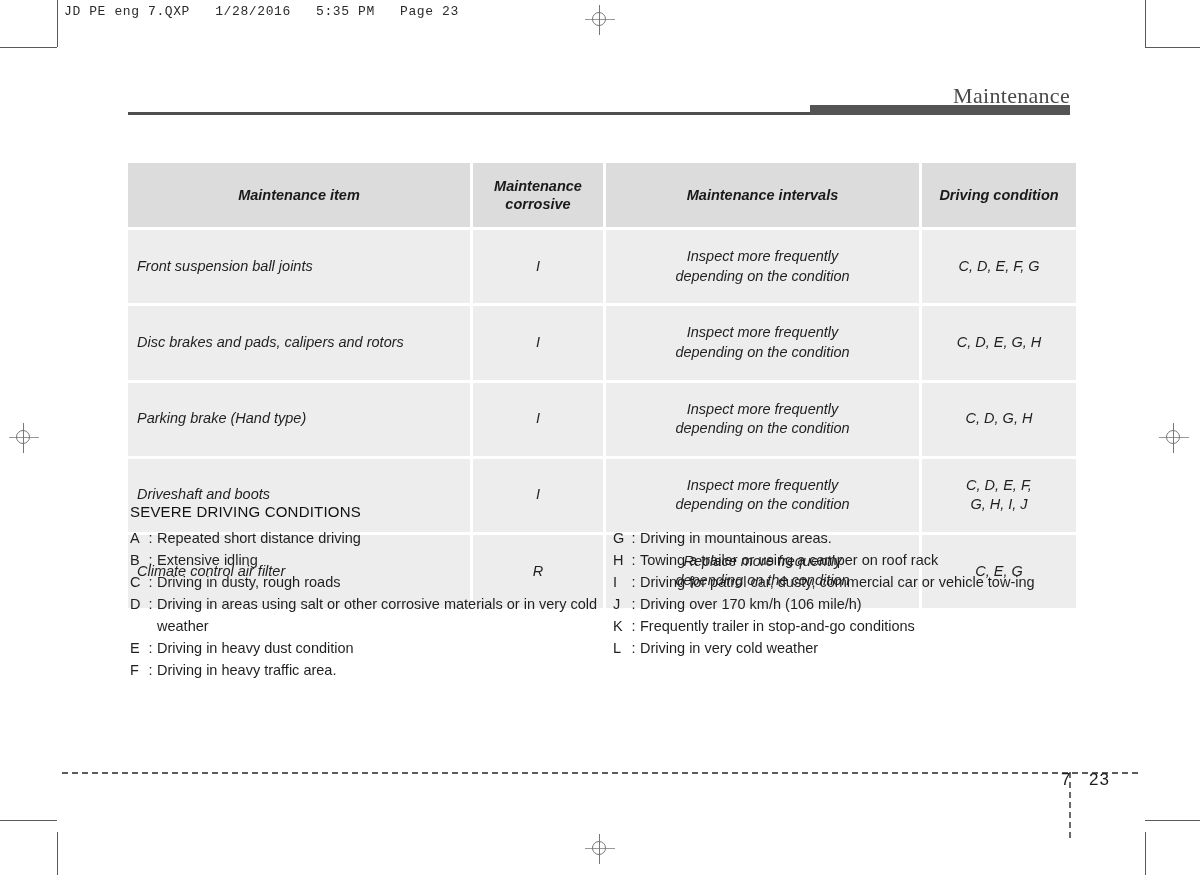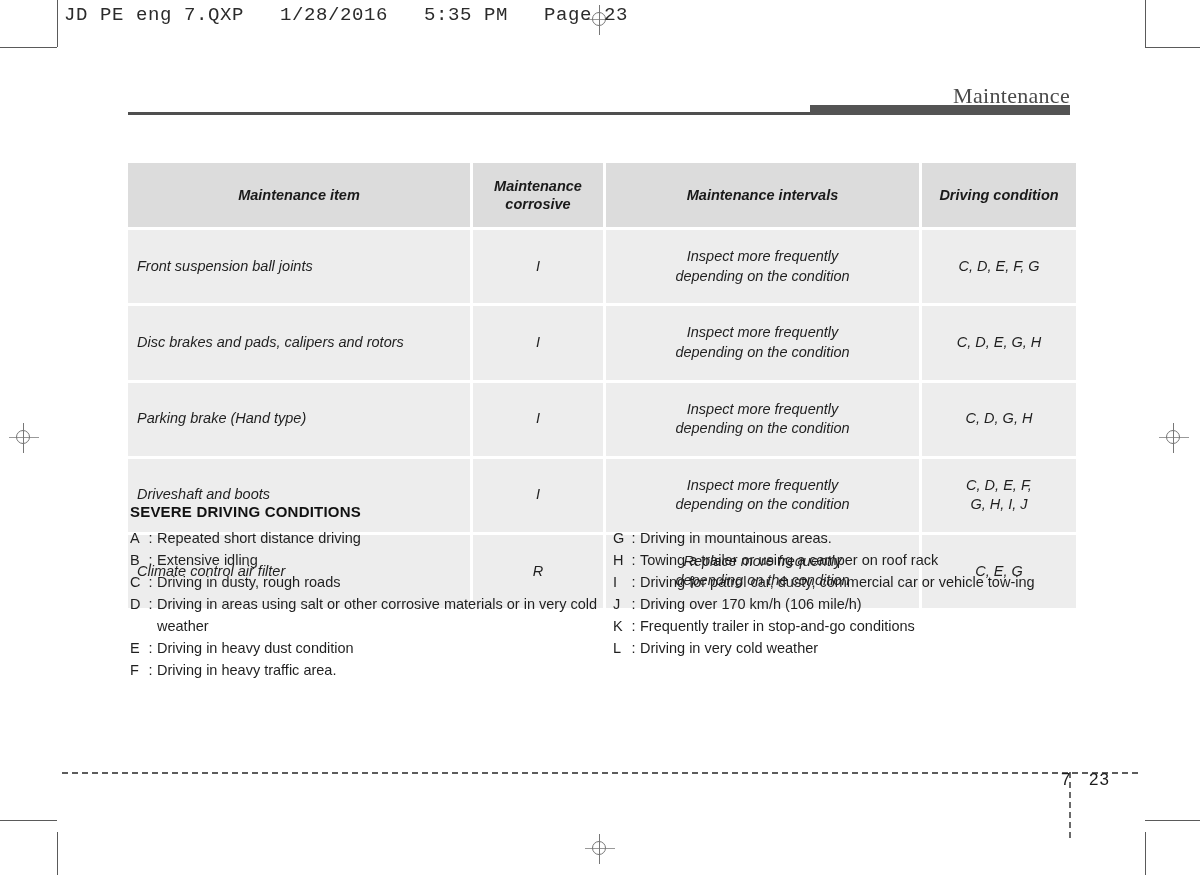--- a/index.html
+++ b/index.html
@@ -47,21 +47,21 @@
     width: 30px; height: 1px;
     background: #999;
   }
 
   
   .prepress-header {
     position: absolute;
     left: 64px;
     top: 4px;
     font-family: "Liberation Mono", monospace;
-    font-size: 19px;
+    font-size: 13px;
     letter-spacing: 0.6px;
     color: #2b2b2b;
     white-space: pre;
   }
 
   
   .page-title {
     position: absolute;
     right: 130px;
     top: 83px;
@@ -133,21 +133,21 @@
   
   .severe {
     position: absolute;
     left: 130px;
     top: 503px;
     width: 945px;
   }
   .severe h2 {
     margin: 0 0 7px 0;
     font-size: 15px;
-    font-weight: bold;
+    font-weight: normal;
     letter-spacing: 0.2px;
     color: #111;
   }
   .cond-columns {
     position: relative;
   }
   .cond-col {
     position: absolute;
     top: 0;
   }

